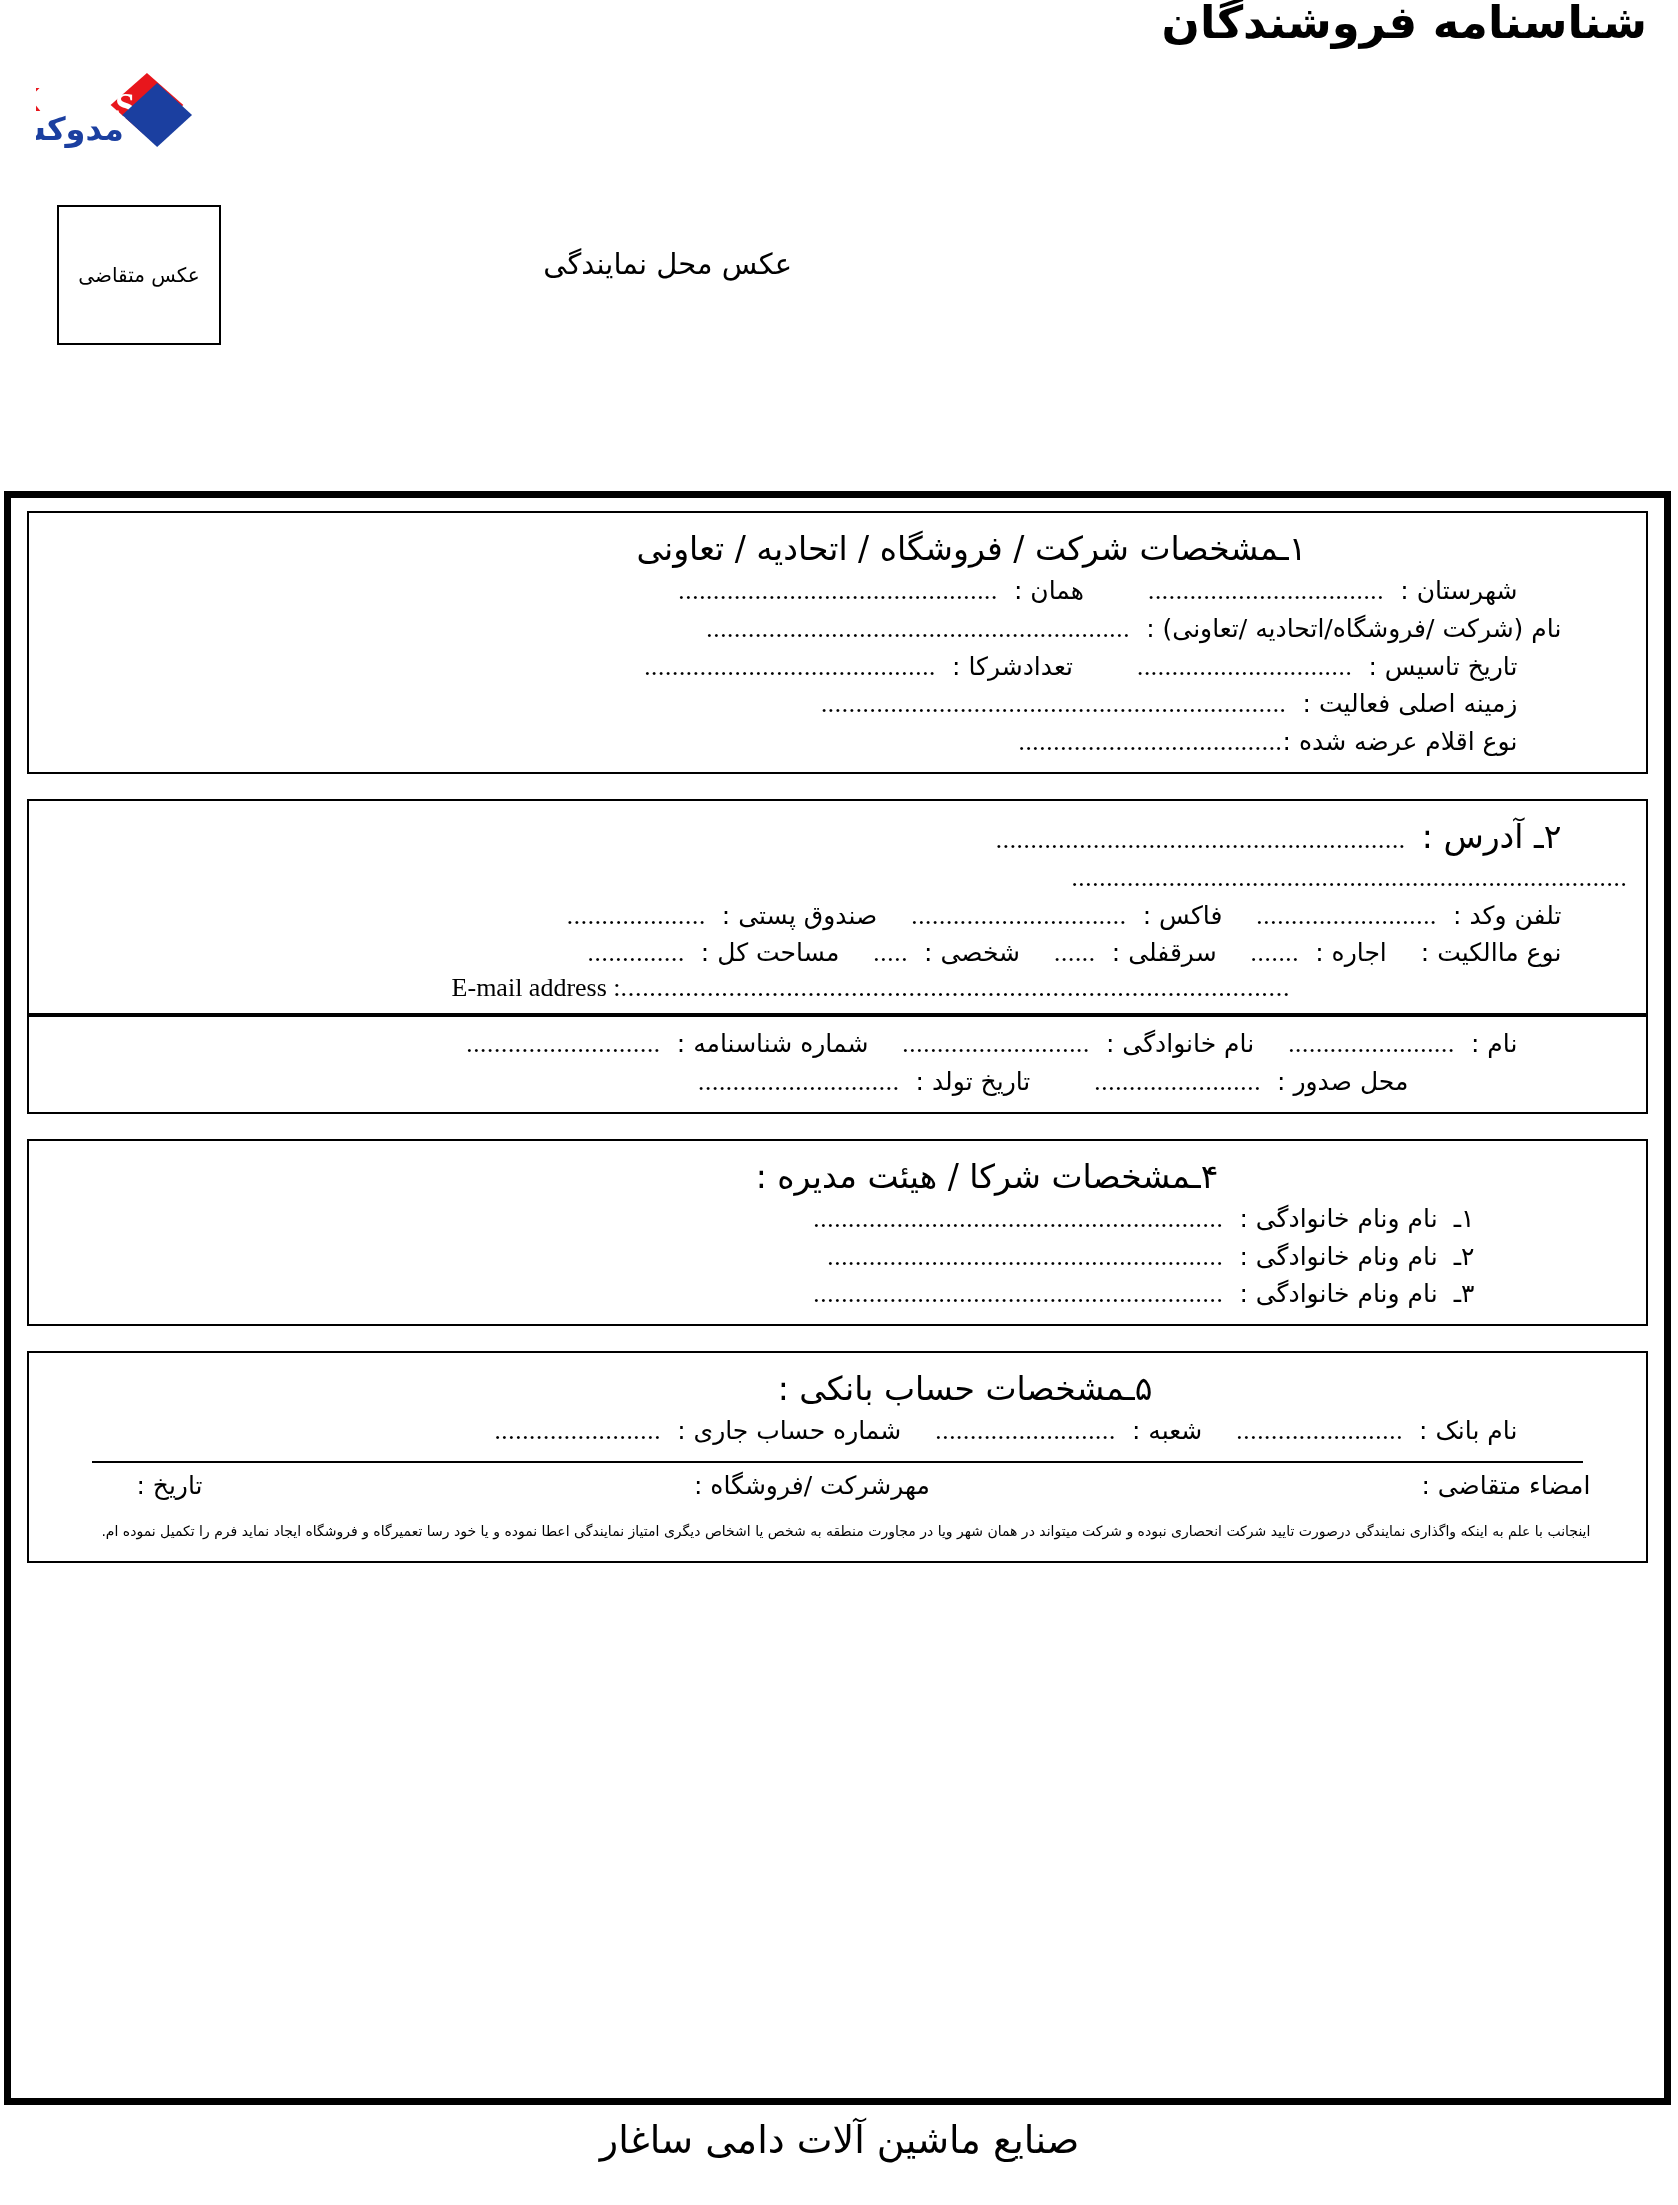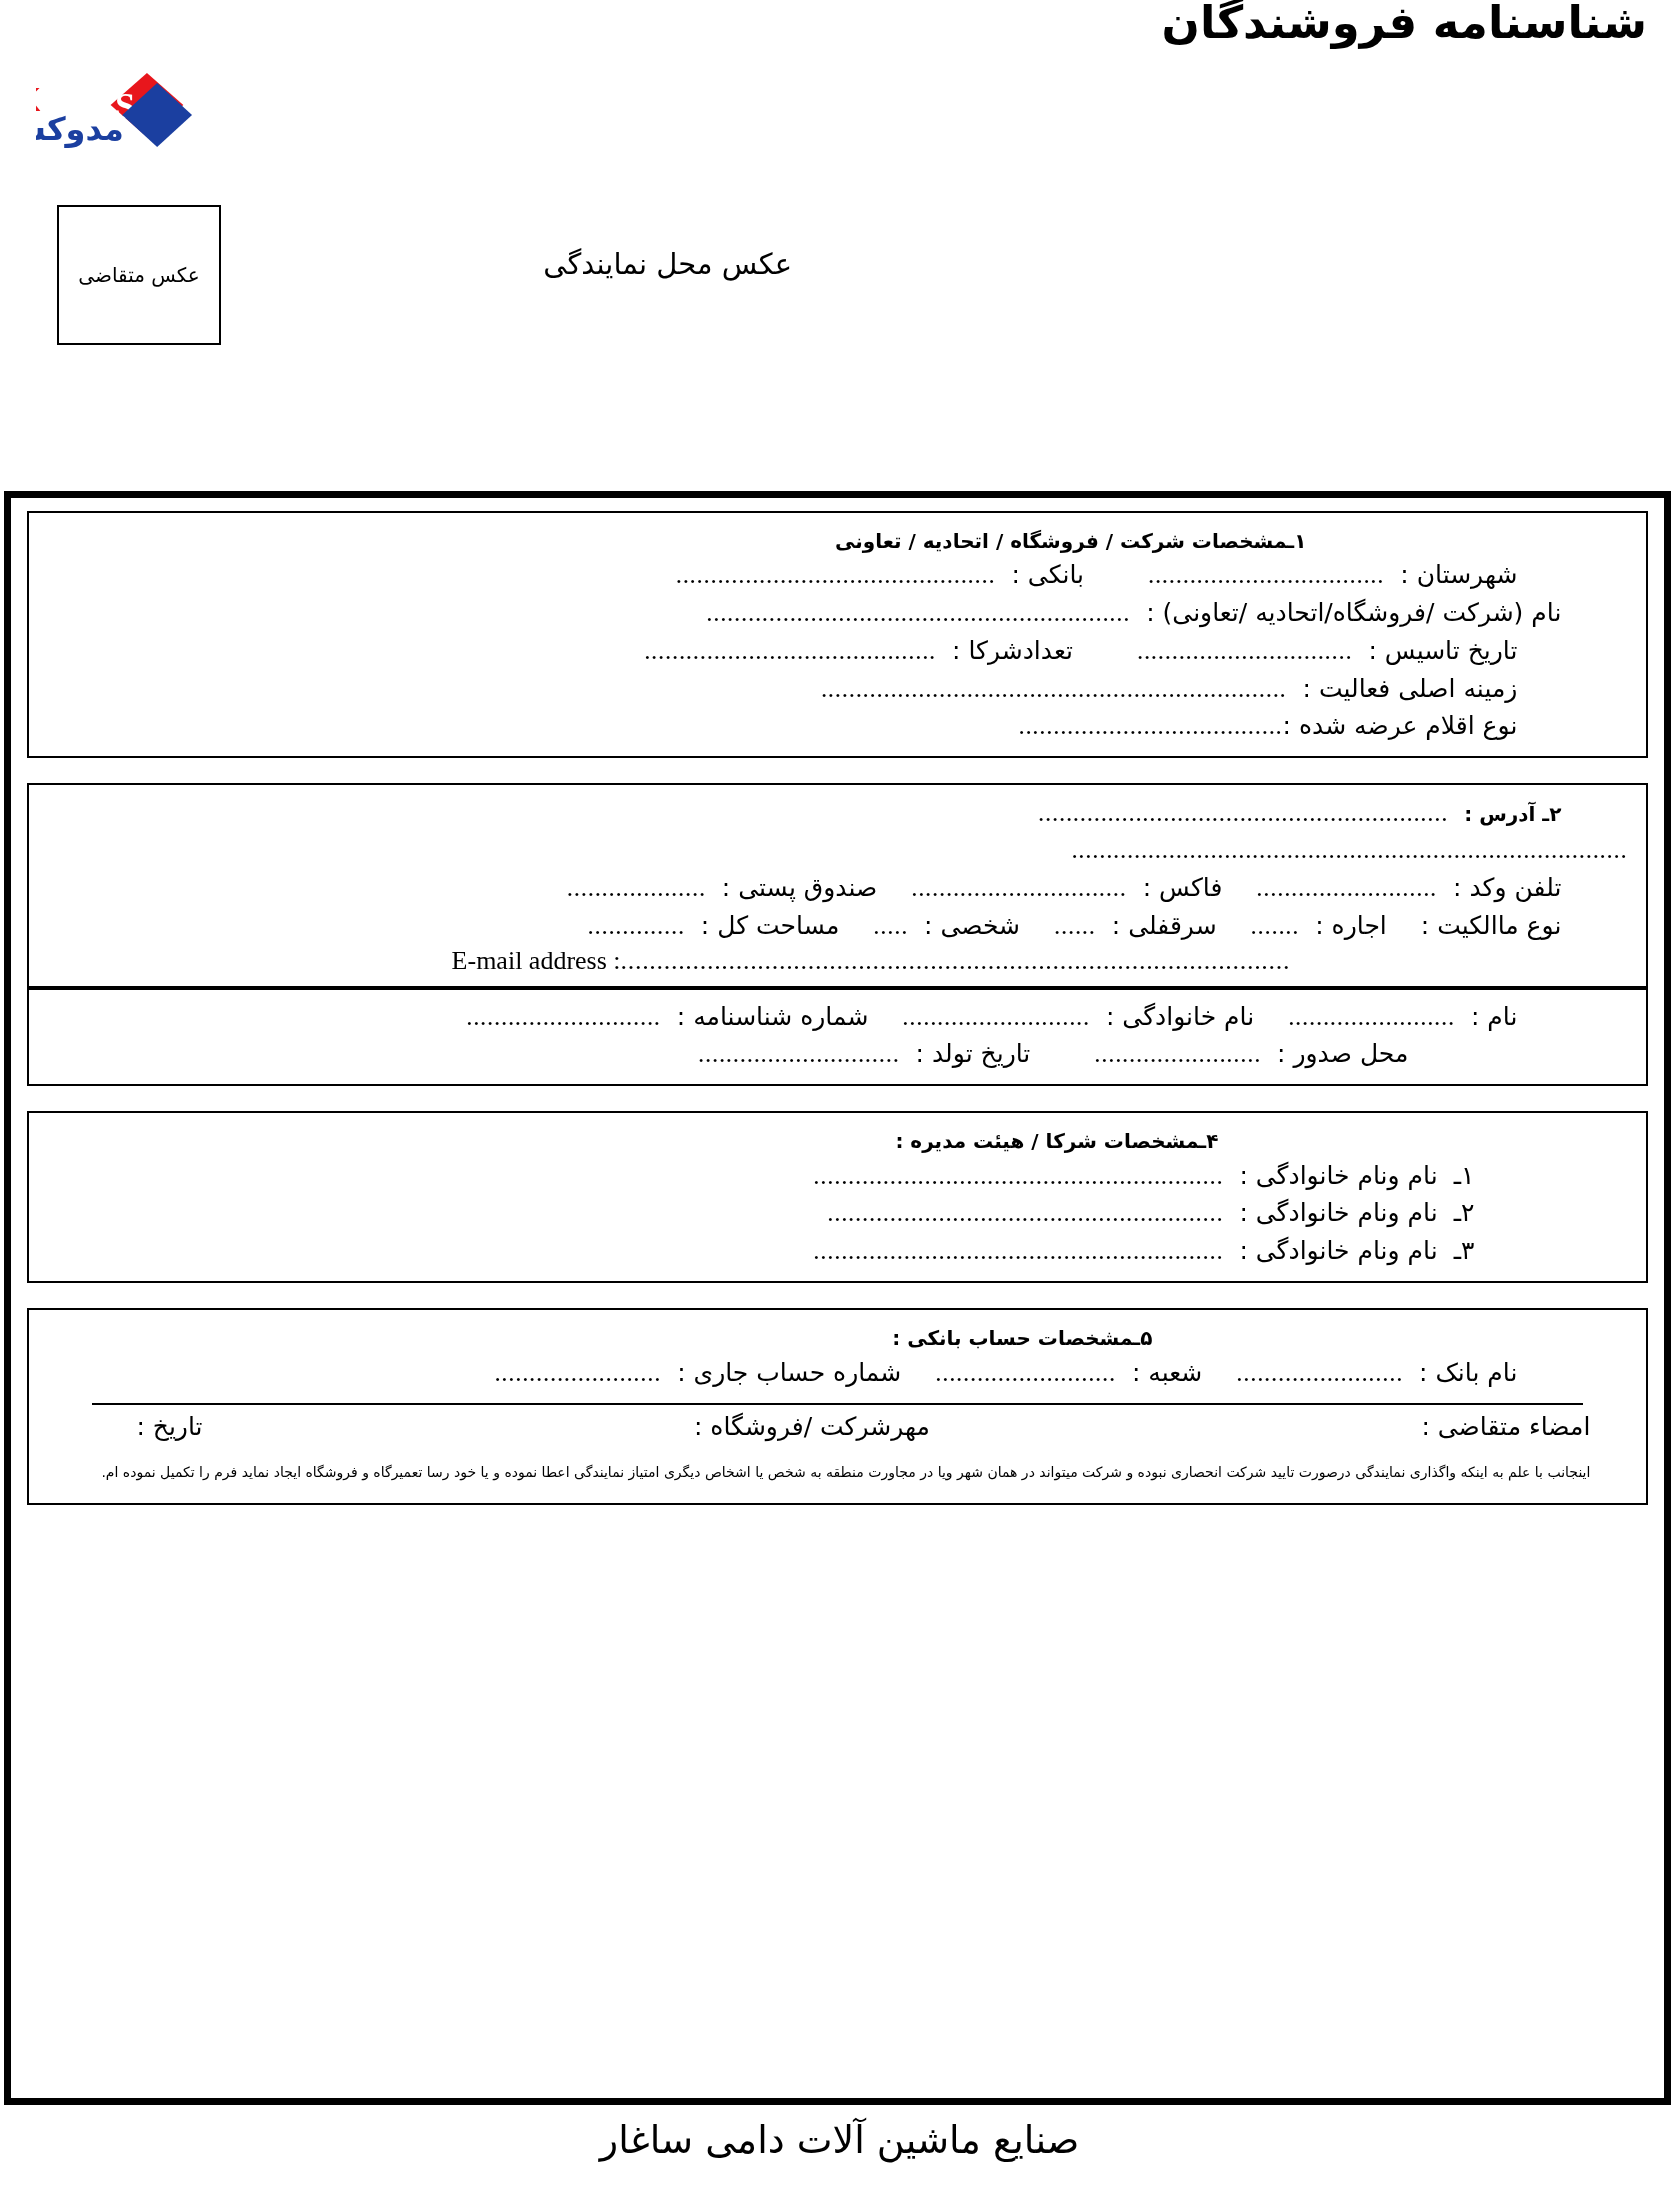--- a/index.html
+++ b/index.html
@@ -80,22 +80,22 @@
   }
 
   .section-box {
     border: 2.9px solid #000;
     box-sizing: border-box;
     padding: 7.3px 19px 10.2px 19px;
     background: #fff;
   }
   .gap-md { height: 25px; }
   .sec-title {
-    font-size: 20px;
-    font-weight: bold;
+    font-size: 33px;
+    font-weight: normal;
     margin: 8.8px 0 4.4px 0;
     line-height: 1.2;
     white-space: nowrap;
   }
   .sec-title.indent-1 { padding-right: 321px; }
   .sec-title.indent-3 { padding-right: 409px; }
   .sec-title.indent-4 { padding-right: 409px; }
   .sec-title.indent-5 { padding-right: 475px; }
 
   .field-row {
@@ -197,21 +197,21 @@
 <div class="form-frame">
 
   <div class="section-box">
     <div class="sec-title indent-1">۱ـمشخصات شرکت / فروشگاه / اتحادیه / تعاونی</div>
 
     <div class="field-row pad-r-150">
       <span class="lbl">شهرستان :</span>
       <span class="sp-xs"></span>
       <span class="dots">..................................</span>
       <span class="sp-m"></span>
-      <span class="lbl">بانکی :</span>
+      <span class="lbl">همان :</span>
       <span class="sp-xs"></span>
       <span class="dots">..............................................</span>
     </div>
 
     <div class="field-row pad-r-90">
       <span class="lbl">نام (شرکت /فروشگاه/اتحادیه /تعاونی) :</span>
       <span class="sp-xs"></span>
       <span class="dots">.............................................................</span>
     </div>
 

